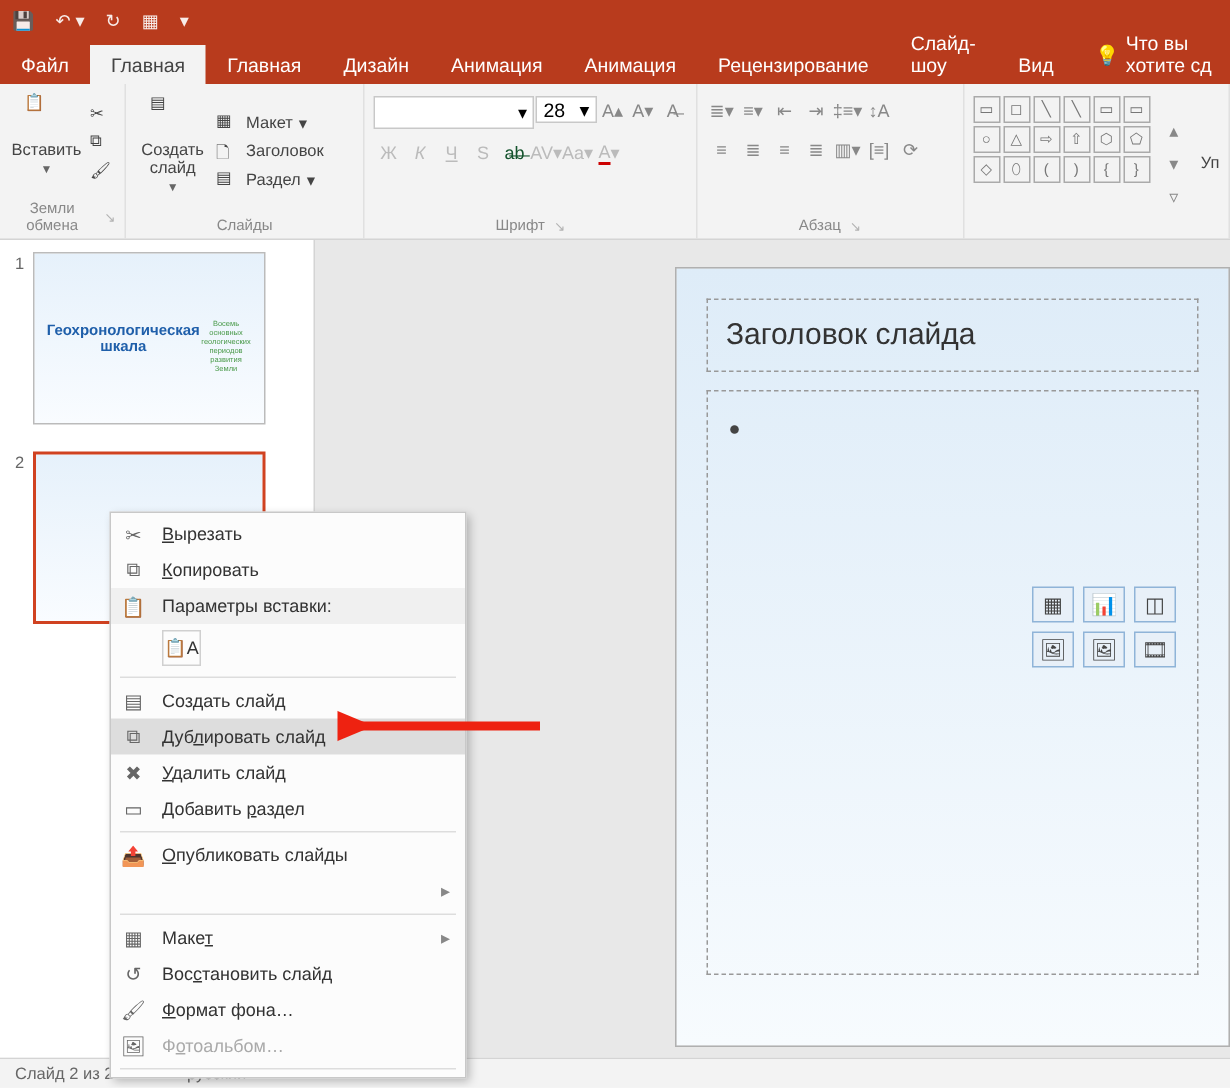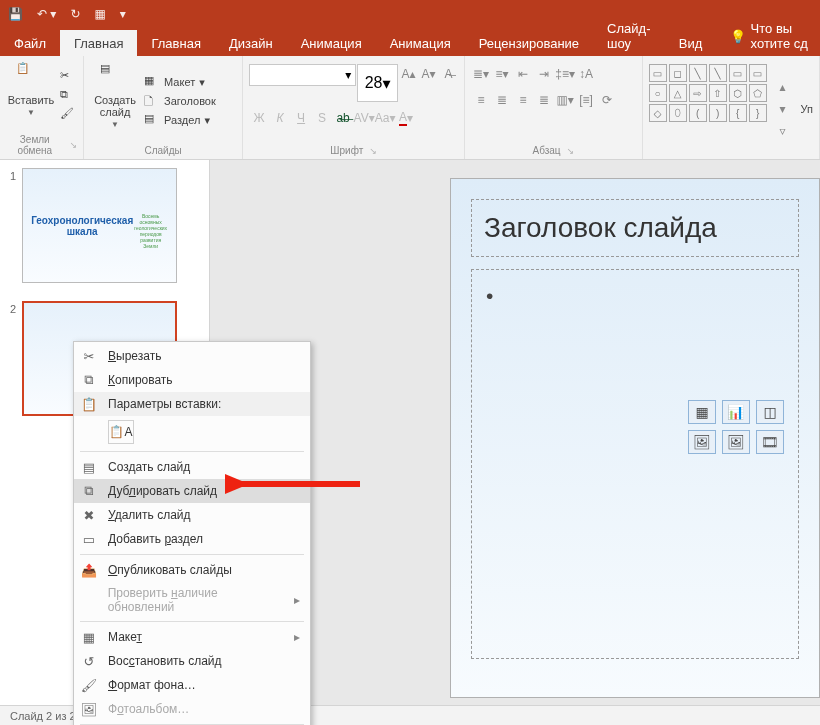--- a/index.html
+++ b/index.html
@@ -24,40 +24,40 @@
 .bigbtn { display: flex; flex-direction: column; align-items: center; justify-content: flex-start; gap: 2px; width: 50px; font-size: 11px; color: #444; padding-top: 2px; }
 .bigbtn .icon { width: 30px; height: 30px; }
 .bigbtn .lbl { text-align: center; line-height: 1.1; }
 .bigbtn .caret { font-size: 8px; color: #666; }
 
 .col { display: flex; flex-direction: column; gap: 3px; justify-content: center; }
 .smallrow { display: flex; align-items: center; gap: 4px; font-size: 11px; color: #444; }
 .smallrow .icon { width: 16px; height: 16px; }
 
 .fontname { width: 112px; height: 22px; border: 1px solid #c8c8c8; background: #fff; font-size: 12px; padding: 0 4px; display: flex; align-items: center; justify-content: space-between; }
-.fontsize { width: 42px; height: 38px; border: 1px solid #c8c8c8; background: #fff; font-size: 16px; display: flex; align-items: center; justify-content: center; padding: 0 4px; }
+.fontsize { width: 42px; height: 18px; border: 1px solid #c8c8c8; background: #fff; font-size: 13px; display: flex; align-items: center; justify-content: space-between; padding: 0 4px; }
 .mini { width: 20px; height: 20px; display: inline-flex; align-items: center; justify-content: center; font-size: 12px; color: #888; }
 
 .row-btns { display: flex; gap: 1px; }
 
 .shapegrid { display: grid; grid-template-columns: repeat(6, 18px); grid-auto-rows: 18px; gap: 2px; }
 .shapegrid span { border: 1px solid #aaa; font-size: 10px; display: flex; align-items: center; justify-content: center; color: #777; }
 
 .workspace { display: flex; height: 545px; background: #e8e8e8; }
 .slidepanel { width: 210px; background: #fff; border-right: 1px solid #d4d4d4; padding: 8px 10px; }
 .slidethumb-row { display: flex; gap: 6px; margin-bottom: 18px; }
 .slidenum { font-size: 11px; color: #666; padding-top: 2px; }
 .slidethumb { width: 155px; height: 115px; border: 1px solid #bbb; background: linear-gradient(to bottom, #e6f1fb, #f9fcff); display: flex; flex-direction: row; align-items: center; justify-content: center; padding: 8px; }
 .slidethumb.selected { border: 2px solid #d04221; }
 .slidethumb .t1 { font-size: 10px; font-weight: bold; color: #1f5faa; text-align: center; }
 .slidethumb .t2 { font-size: 5px; color: #4a9a4a; text-align: center; margin-top: 10px; }
 
 .editarea { flex: 1; position: relative; padding: 18px 0 0 18px; background: #e8e8e8; }
 .slide { width: 370px; height: 520px; background: linear-gradient(to bottom, #deecf8, #f7fbfe); border: 1px solid #b0b0b0; padding: 20px; position: absolute; right: 0; top: 18px; }
-.slide .title-box { border: 1px dashed #999; padding: 12px 12px; margin-bottom: 12px; font-size: 28px; color: #333; }
+.slide .title-box { border: 1px dashed #999; padding: 12px 12px; margin-bottom: 12px; font-size: 20px; color: #333; }
 .slide .content-box { border: 1px dashed #999; padding: 14px 14px; font-size: 21px; color: #444; height: 390px; position: relative; }
 .slide .content-box::before { content: "• "; }
 .slide .placeholder-icons { position: absolute; right: 14px; top: 130px; display: grid; grid-template-columns: repeat(3, 28px); gap: 6px; }
 .slide .placeholder-icons span { width: 28px; height: 24px; border: 1px solid #8fb4d8; background: #e8f0f8; display: flex; align-items: center; justify-content: center; font-size: 14px; }
 
 .statusbar { height: 20px; background: #f3f3f3; border-top: 1px solid #d4d4d4; display: flex; align-items: center; font-size: 11px; color: #666; padding: 0 10px; gap: 18px; }
 
 .ctxmenu { position: absolute; left: 73px; top: 341px; width: 238px; background: #fcfcfc; border: 1px solid #c8c8c8; box-shadow: 2px 2px 6px rgba(0,0,0,.25); font-size: 12px; color: #333; padding: 2px 0; }
 .ctxmenu .item { display: flex; align-items: center; gap: 10px; padding: 4px 10px 4px 6px; }
 .ctxmenu .item.hl { background: #ddd; }
@@ -313,21 +313,20 @@
       <span class="icn">▭</span>
       <span>Добавить <span class="u">р</span>аздел</span>
     </div>
   <div class="sep"></div>
   <div class="item">
       <span class="icn">📤</span>
       <span><span class="u">О</span>публиковать слайды</span>
     </div>
   <div class="item disabled">
       <span class="icn"></span>
-      <span>Проверить <span class="u">н</span>аличие обновлений</span>
       <span class="arrow">▸</span>
     </div>
   <div class="sep"></div>
   <div class="item">
       <span class="icn">▦</span>
       <span>Маке<span class="u">т</span></span>
       <span class="arrow">▸</span>
     </div>
   <div class="item">
       <span class="icn">↺</span>

